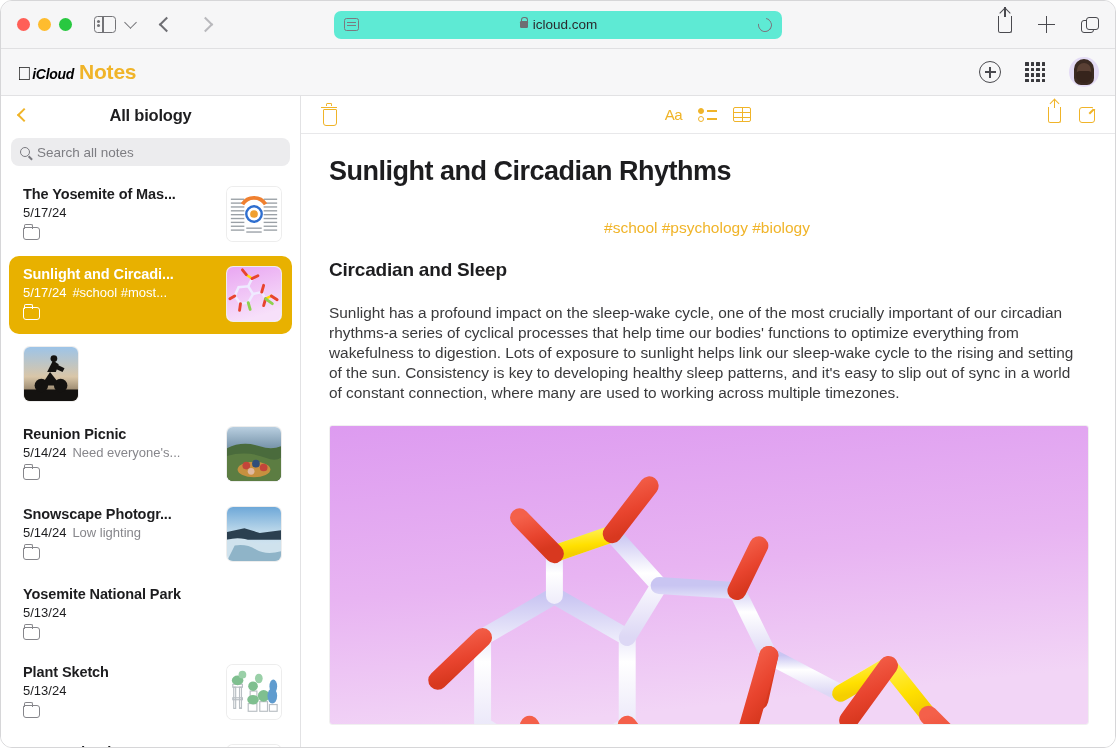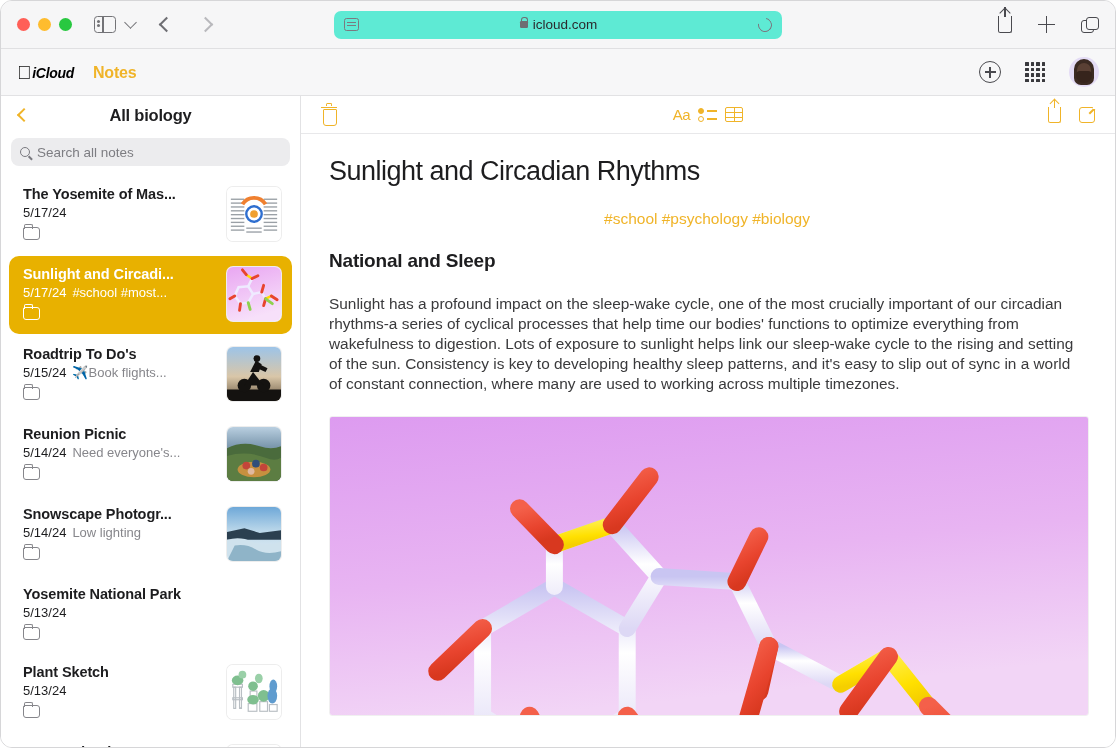--- a/index.html
+++ b/index.html
@@ -128,21 +128,21 @@
 
   
   .app-header {
     height: 47px; background: #f7f7f8;
     display: flex; align-items: center; padding: 0 16px;
     border-bottom: 1px solid #e2e2e4; position: relative;
   }
   .brand { display: flex; align-items: baseline; gap: 1px; }
   .apple-logo { font-size: 19px; color: #111; line-height: 1; position: relative; top: 1px;}
   .brand-icloud { font-size: 14px; font-weight: 700; color: #000000; letter-spacing: -0.3px; font-style: italic;}
-  .brand-app { font-size: 16px; font-weight: 600; color: #f0b429; letter-spacing: -0.2px; margin-left: 18px;}
+  .brand-app { font-size: 21px; font-weight: 600; color: #f0b429; letter-spacing: -0.2px; margin-left: 4px;}
   .app-header-right {
     position: absolute; right: 16px; display: flex; align-items: center; gap: 24px;
   }
   .circle-plus {
     width: 22px; height: 22px; border: 1.6px solid #4a4a4f; border-radius: 50%;
     position: relative;
   }
   .circle-plus:before, .circle-plus:after {
     content: ""; position: absolute; background: #4a4a4f;
   }
@@ -250,21 +250,21 @@
   .thumb svg { display: block; width: 100%; height: 100%; }
 
   
   .editor { flex: 1; display: flex; flex-direction: column; background: #fff; min-width:0;}
   .editor-toolbar {
     height: 38px; display: flex; align-items: center;
     padding: 0 20px; border-bottom: 1px solid #e8e8ea; position: relative;
   }
   .tb-center {
     position: absolute; left: 0; right: 0; display: flex;
-    justify-content: center; gap: 8px; align-items: center; pointer-events: none;
+    justify-content: center; gap: 16px; align-items: center; pointer-events: none;
   }
   .tb-center > * { pointer-events: auto; }
   .tb-right { position: absolute; right: 20px; display: flex; gap: 18px; align-items: center;}
   .trash-icon { width: 15px; height: 18px; position: relative; }
   .trash-icon:before {
     content: ""; position: absolute; top: 3px; left: 1.5px;
     width: 12px; height: 15px; border: 1.6px solid #f0b429;
     border-radius: 1px 1px 3px 3px;
   }
   .trash-icon:after {
@@ -326,22 +326,22 @@
     width: 11px; height: 1.8px; background: #f0b429;
     transform: rotate(-45deg); transform-origin: right center;
   }
   .compose-icon:after {
     content: ""; position: absolute; right: -3.5px; top: -3.5px;
     width: 5px; height: 5px; background: #ffffff;
   }
 
   .editor-body { flex: 1; overflow: hidden; padding: 22px 30px 0 28px; }
   .note-h1 {
-    font-size: 27px; font-weight: 400; color: #1d1d1f;
-    letter-spacing: -0.5px; margin-bottom: 23px;
+    font-size: 27px; font-weight: 700; color: #1d1d1f;
+    letter-spacing: -0.5px; margin-bottom: 32px;
   }
   .tags { font-size: 15.5px; color: #f0b429; margin-bottom: 22px; text-align: center; }
   .note-h2 {
     font-size: 19px; font-weight: 600; color: #1d1d1f;
     letter-spacing: -0.2px; margin-bottom: 22px;
   }
   .note-p {
     font-size: 15.4px; line-height: 20px; color: #3a3a3c;
     margin-bottom: 22px; max-width: 760px;
   }
@@ -522,28 +522,20 @@
                   <path d="M14 38 L13 45"></path>
                 </g>
                 <g stroke="#8fd14f" stroke-width="3" stroke-linecap="round">
                   <path d="M22 37 L24 44"></path>
                   <path d="M40 33 L47 38"></path>
                 </g>
               </svg>
             </div>
           </div>
           <div class="note-row">
-            <div class="note-main">
-              <div class="note-title">Roadtrip To Do's</div>
-              <div class="note-meta">
-                <span>5/15/24</span>
-                <span class="note-snippet">✈️Book flights...</span>
-              </div>
-              <div class="folder-icon"></div>
-            </div>
             <div class="thumb">
               <svg viewBox="0 0 56 56" preserveAspectRatio="xMidYMid slice">
                 <defs>
                   <linearGradient id="sg" x1="0" y1="0" x2="0" y2="1">
                     <stop offset="0%" stop-color="#9dc4e8"></stop>
                     <stop offset="55%" stop-color="#d9c6a8"></stop>
                     <stop offset="100%" stop-color="#6b5a44"></stop>
                   </linearGradient>
                 </defs>
                 <rect width="56" height="56" fill="url(#sg)"></rect>
@@ -720,21 +712,21 @@
         </div>
         <div class="tb-right">
           <span class="share-y"></span>
           <span class="compose-icon"></span>
         </div>
       </div>
 
       <div class="editor-body">
         <div class="note-h1">Sunlight and Circadian Rhythms</div>
         <div class="tags">#school #psychology #biology</div>
-        <div class="note-h2">National and Sleep</div>
+        <div class="note-h2">Circadian and Sleep</div>
         <div class="note-p">Sunlight has a profound impact on the sleep-wake cycle, one of the most crucially important of our circadian rhythms-a series of cyclical processes that help time our bodies' functions to optimize everything from wakefulness to digestion. Lots of exposure to sunlight helps link our sleep-wake cycle to the rising and setting of the sun. Consistency is key to developing healthy sleep patterns, and it's easy to slip out of sync in a world of constant connection, where many are used to working across multiple timezones.</div>
         <div class="note-image">
           <svg viewBox="0 0 760 300" preserveAspectRatio="xMidYMin slice">
             <defs>
               <linearGradient id="bgm" x1="0" y1="0" x2="0.25" y2="1">
                 <stop offset="0%" stop-color="#dd9bf0"></stop>
                 <stop offset="55%" stop-color="#e8b4f2"></stop>
                 <stop offset="100%" stop-color="#f2d5f6"></stop>
               </linearGradient>
               <linearGradient id="bond" x1="0" y1="0" x2="0" y2="1">

